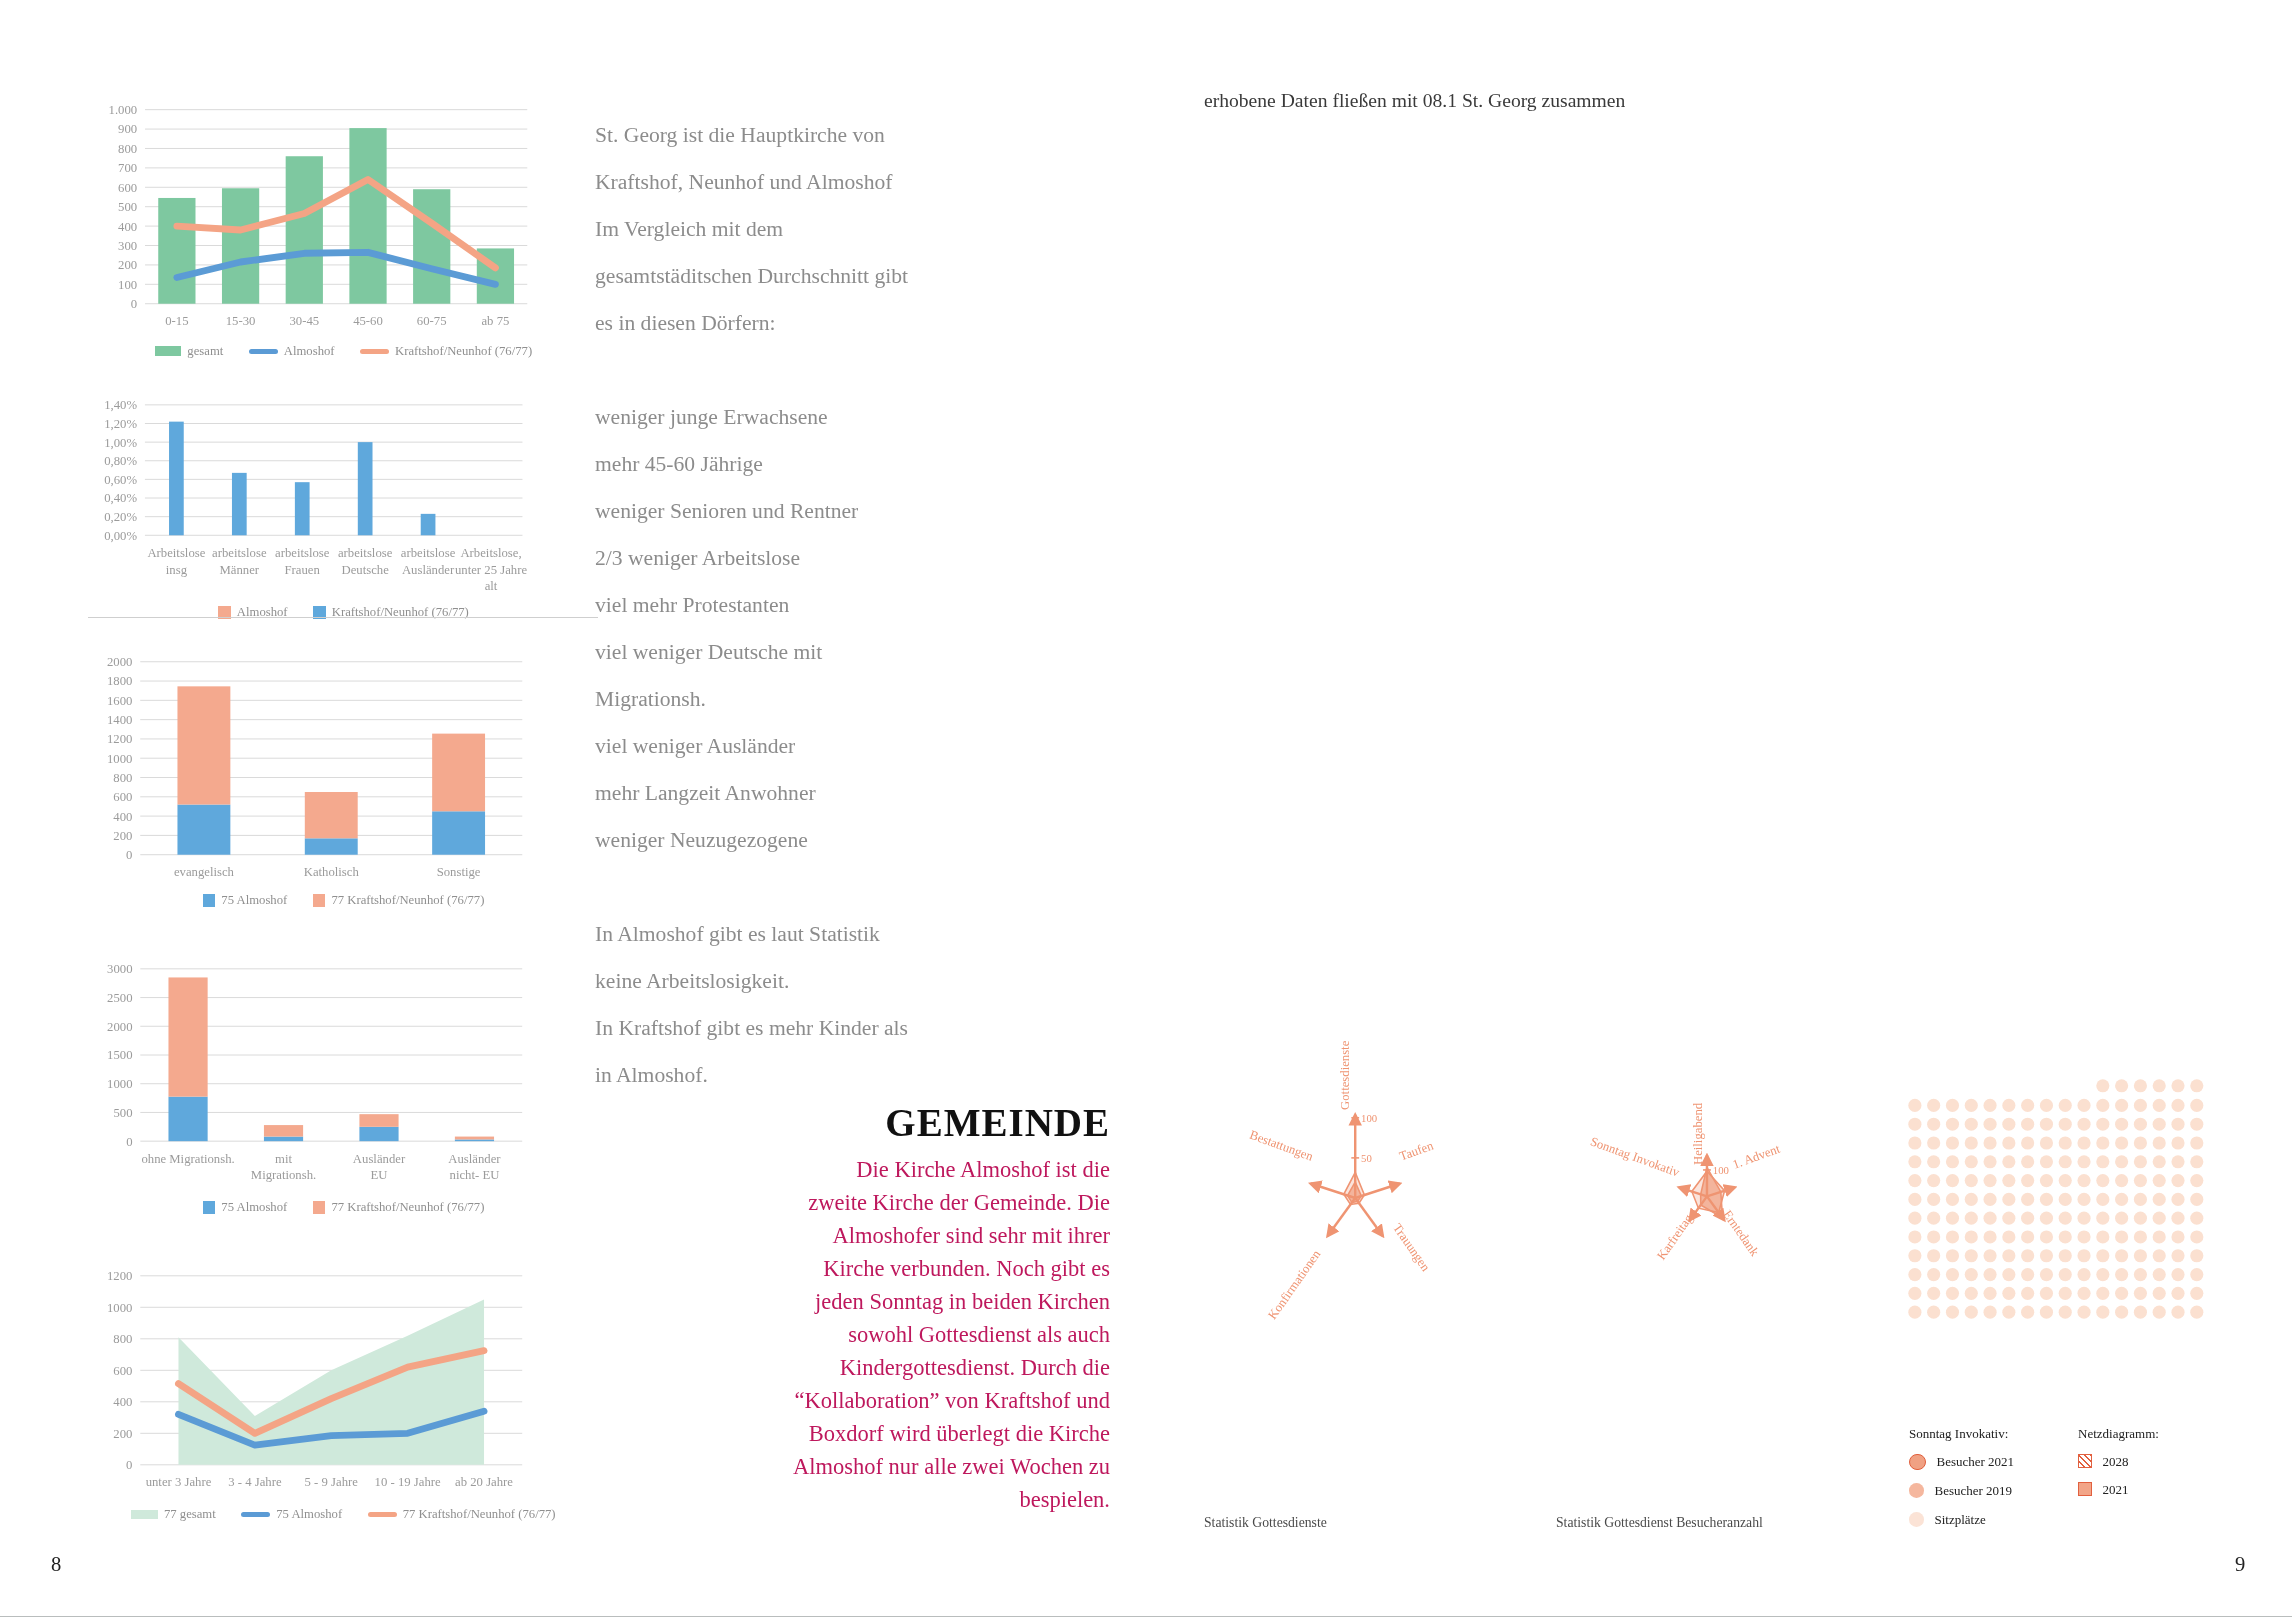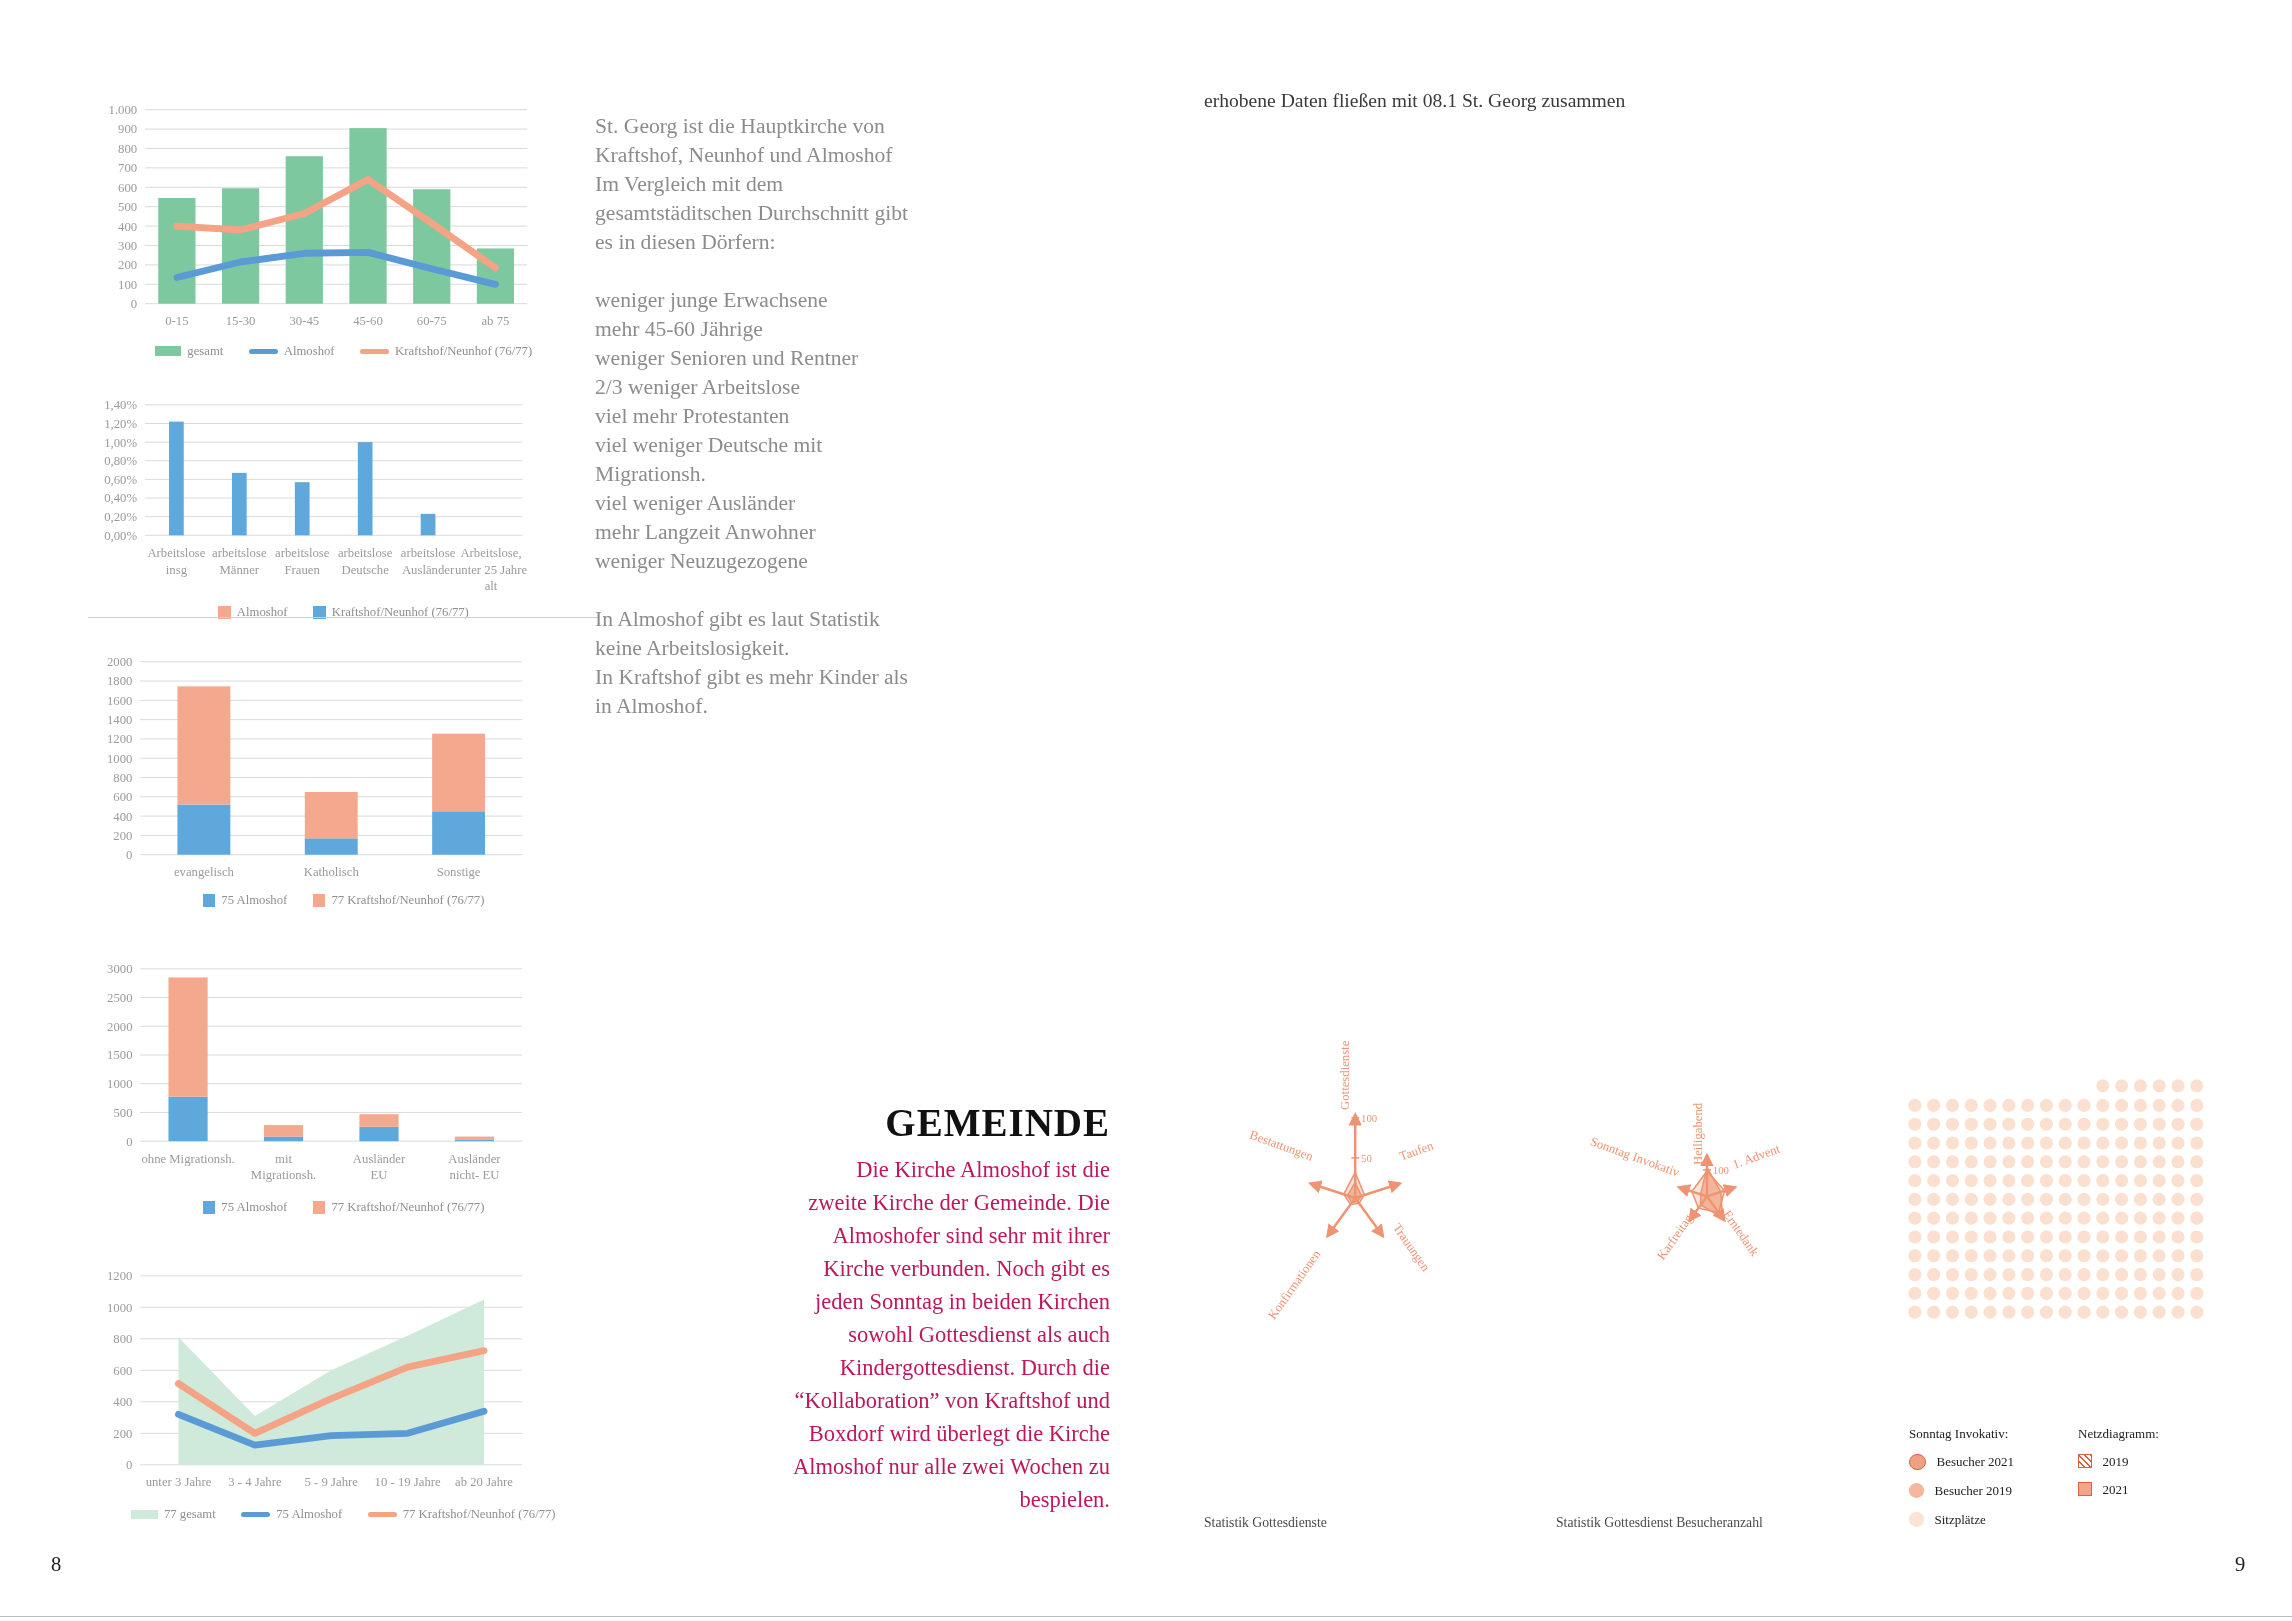--- a/index.html
+++ b/index.html
@@ -2,21 +2,21 @@
 <html><head>
 <meta charset="utf-8">
 <style>
   html,body{margin:0;padding:0;background:#e8e8e8;}
   .page{position:relative;width:2293px;height:1621px;background:#ffffff;overflow:hidden;
         font-family:"Liberation Serif", serif;}
   .abs{position:absolute;}
   .prelines{white-space:pre-line;}
   
   .nb-title{font-size:35px;font-weight:bold;color:#7f7f7f;letter-spacing:2px;}
-  .nb-body{font-size:21.6px;line-height:29px;color:#8c8c8c;margin-top:25.5px;}
+  .nb-body{font-size:21.6px;line-height:47px;color:#8c8c8c;margin-top:25.5px;}
   .gm-title{font-size:39px;font-weight:bold;color:#111;text-align:right;letter-spacing:1px;}
   .gm-body{font-size:22.5px;line-height:33px;color:#be185d;text-align:right;margin-top:8px;}
   .top-note{font-size:19.6px;color:#3a3a3a;}
   .caption{font-size:13.7px;color:#4a4a4a;}
   .pagenum{font-size:20.6px;color:#222;}
   
   .chart svg{display:block;overflow:visible;}
   .chart-legend{display:flex;justify-content:center;align-items:center;gap:25.5px;
                 font-size:12.7px;color:#8f8f8f;}
   .chart-legend .li{display:flex;align-items:center;gap:6px;white-space:nowrap;}
@@ -574,21 +574,21 @@
           <span class="dot" style="background: rgb(251, 227, 214);"></span>
           <span>Sitzplätze</span>
         </div>
       </div>
   </div>
   <div class="abs rlegend" style="left:2078px;top:1426px;width:147px;">
     <div class="t">Netzdiagramm:</div>
     <div id="legend-netz-items">
         <div class="li">
           <span class="sq" style="background: repeating-linear-gradient(45deg, rgb(255, 255, 255) 0px, rgb(255, 255, 255) 2.9px, rgb(226, 96, 63) 2.9px, rgb(226, 96, 63) 4.4px); border: 1.8px solid rgb(226, 96, 63);"></span>
-          <span>2019</span>
+          <span>2028</span>
         </div>
         <div class="li">
           <span class="sq" style="background: rgb(242, 165, 136); border: 1.8px solid rgb(226, 96, 63);"></span>
           <span>2021</span>
         </div>
       </div>
   </div>
 
   <div class="abs pagenum" style="left:51px;top:1553px;">8</div>
   <div class="abs pagenum" style="left:2235px;top:1553px;">9</div>

